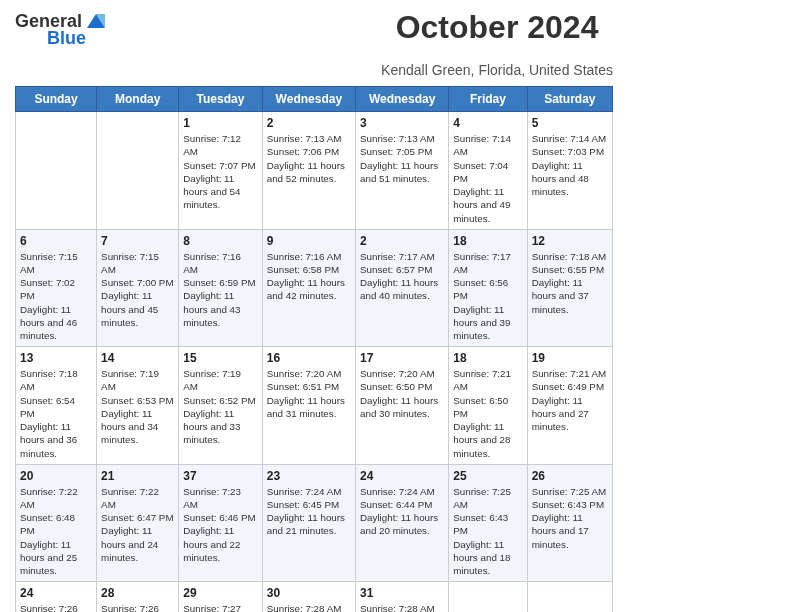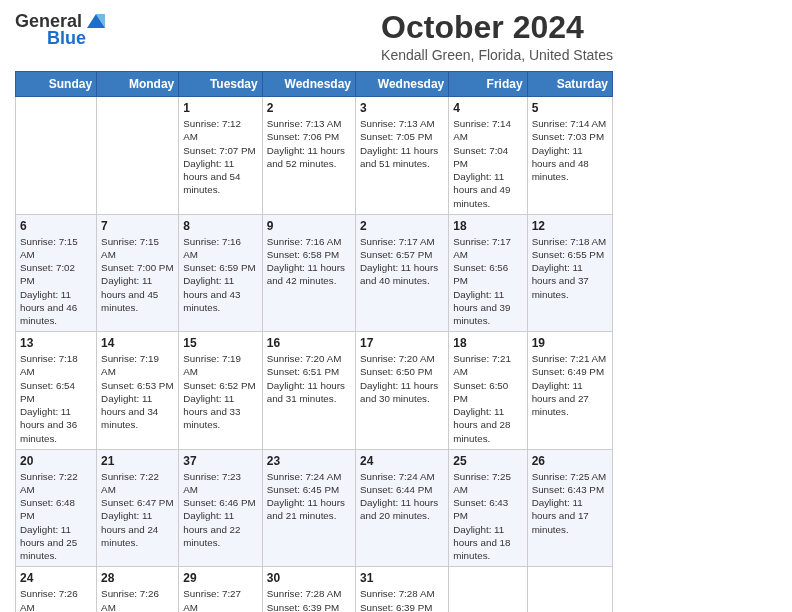--- a/index.html
+++ b/index.html
@@ -26,43 +26,43 @@
       display: flex;
       flex-direction: column;
       align-items: flex-start;
     }
     .logo-top {
       display: flex;
       align-items: center;
       gap: 2px;
     }
     .title-area {
-      text-align: left;
+      text-align: center;
     }
     .month-title {
       font-size: 32px;
       font-weight: bold;
       color: #333;
       line-height: 1.1;
     }
     .location {
       font-size: 14px;
       color: #555;
-      margin-top: 2px;
+      margin-top: 17px;
     }
     .calendar {
       width: 100%;
       border-collapse: collapse;
       font-size: 10.5px;
     }
     .calendar th {
       background: #3a7abf;
       color: #fff;
       padding: 5px 4px;
-      text-align: right;
+      text-align: center;
       font-size: 12px;
       font-weight: bold;
       border: 1px solid #2a5a9f;
     }
     .calendar td {
       border: 1px solid #ccc;
       vertical-align: top;
       padding: 4px 4px;
       width: 113px;
       min-height: 72px;

